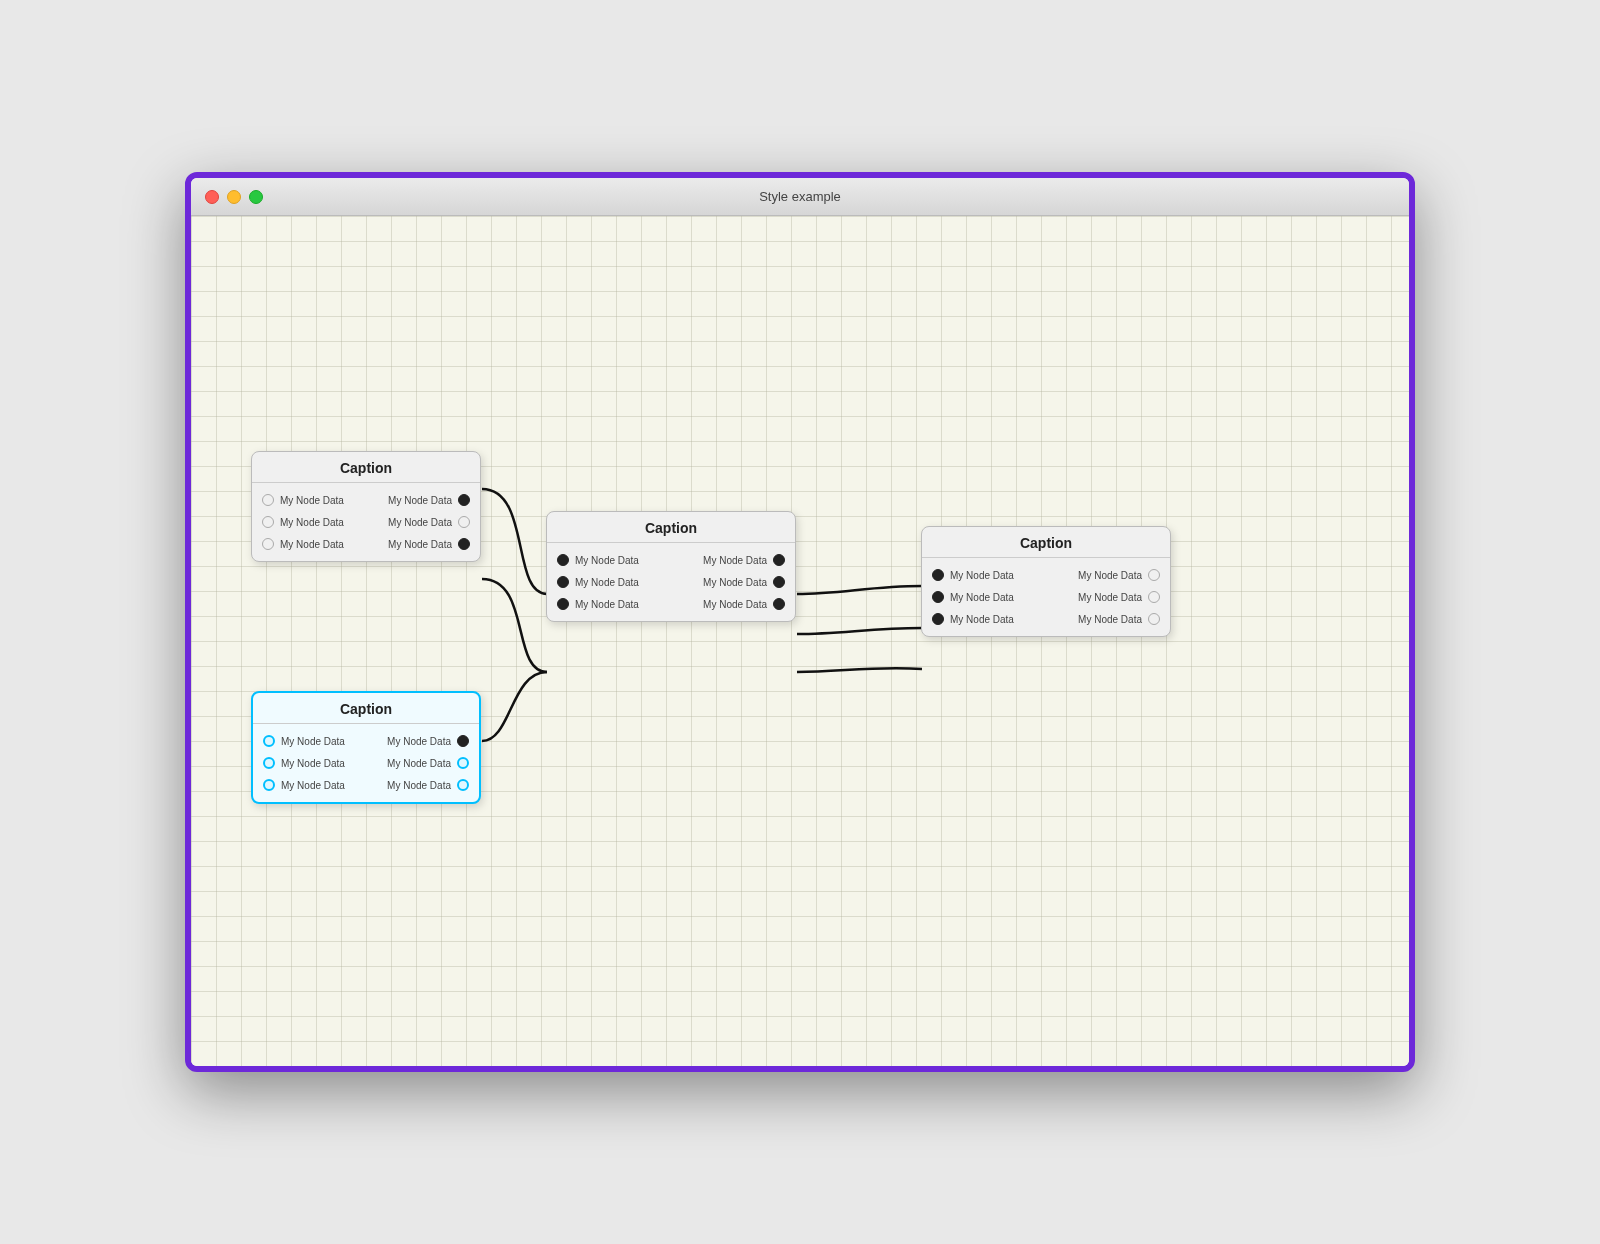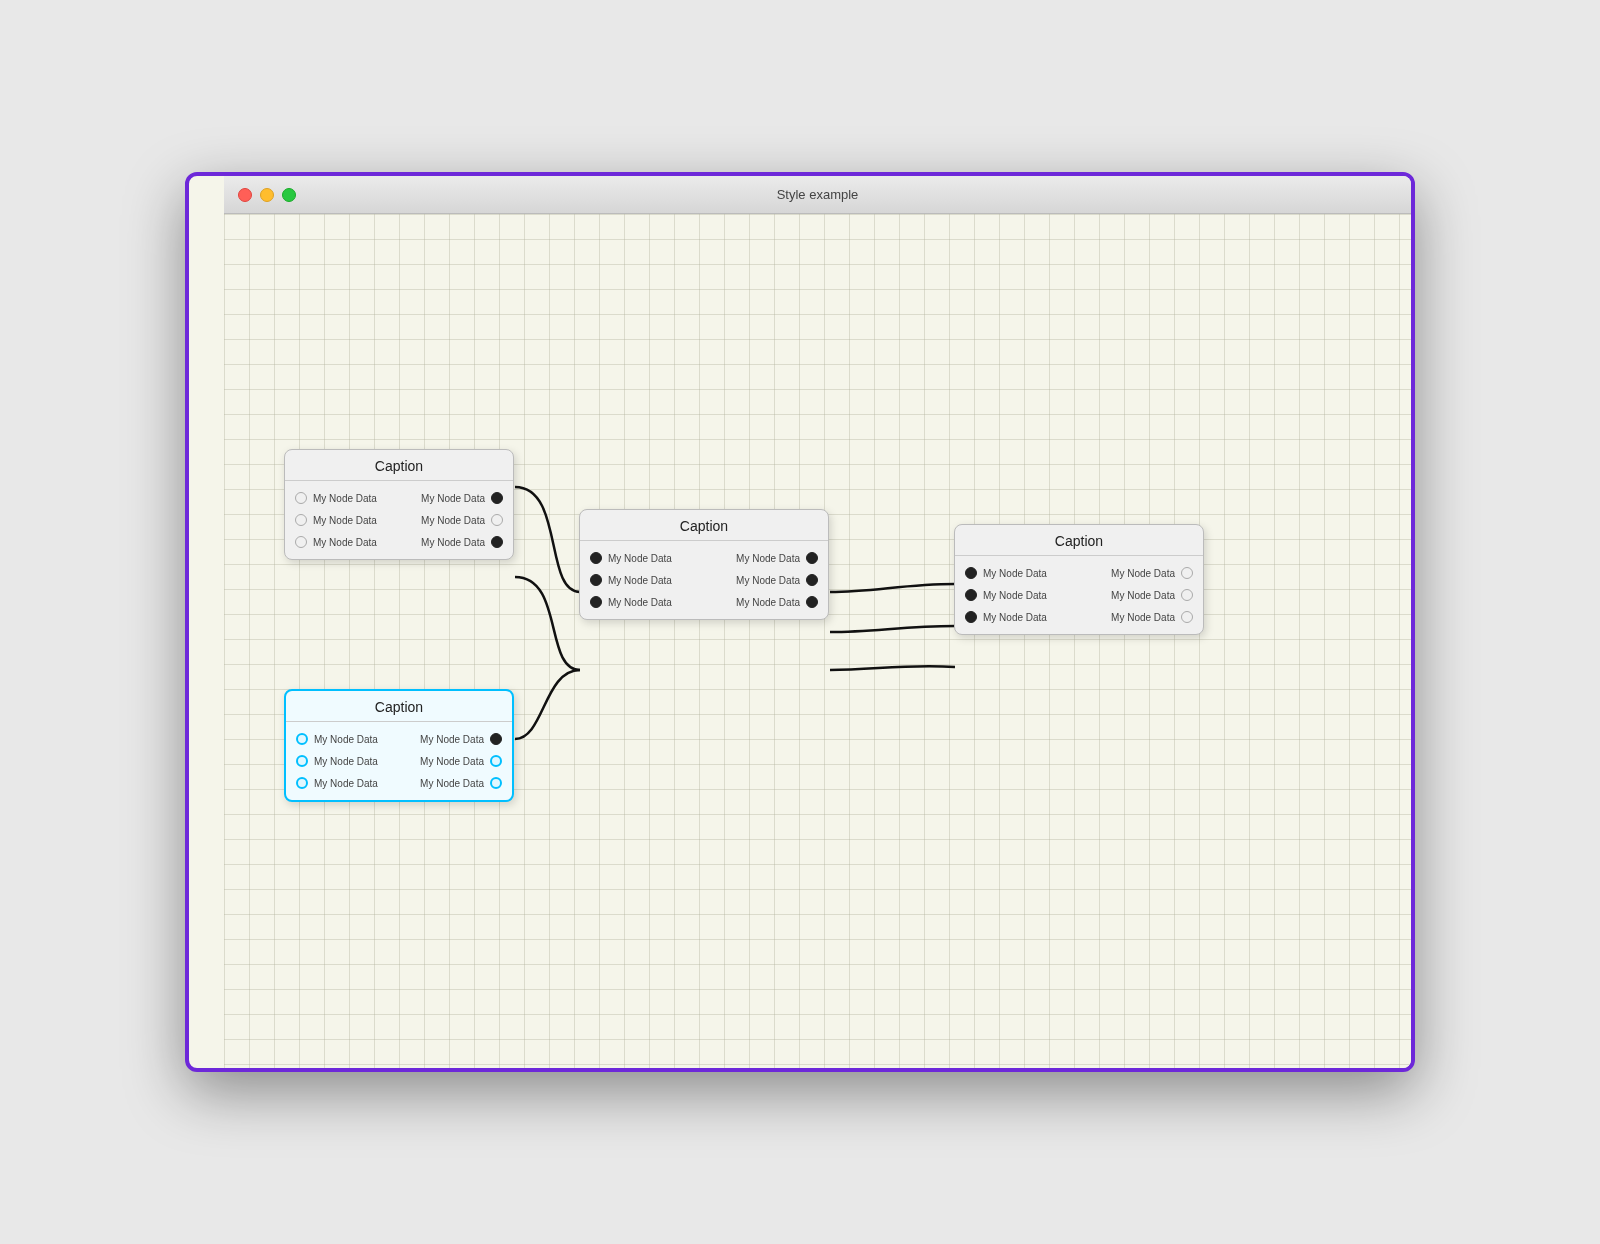--- a/index.html
+++ b/index.html
@@ -15,22 +15,21 @@
 
     .window {
       width: 1230px;
       height: 900px;
       background: #f5f5ea;
       border-radius: 12px;
       box-shadow: 0 20px 60px rgba(0,0,0,0.4);
       overflow: hidden;
       display: flex;
       flex-direction: column;
-      border: 4px solid #6d28d9;
-      padding-left: 35px;
+      border: 6px solid #6d28d9;
     }
 
     .titlebar {
       background: linear-gradient(to bottom, #ebebeb, #d6d6d6);
       height: 38px;
       display: flex;
       align-items: center;
       padding: 0 14px;
       border-bottom: 1px solid #bbb;
       position: relative;
@@ -93,21 +92,21 @@
       box-shadow: 2px 3px 8px rgba(0,0,0,0.15);
     }
 
     .node.selected {
       border: 2.5px solid #00bfff;
       background: #f0fbff;
     }
 
     .node-caption {
       text-align: center;
-      font-weight: normal;
+      font-weight: bold;
       font-size: 14px;
       padding: 8px 12px 6px;
       border-bottom: 1px solid #ccc;
       color: #222;
     }
 
     .node-rows {
       padding: 6px 0;
     }
 

